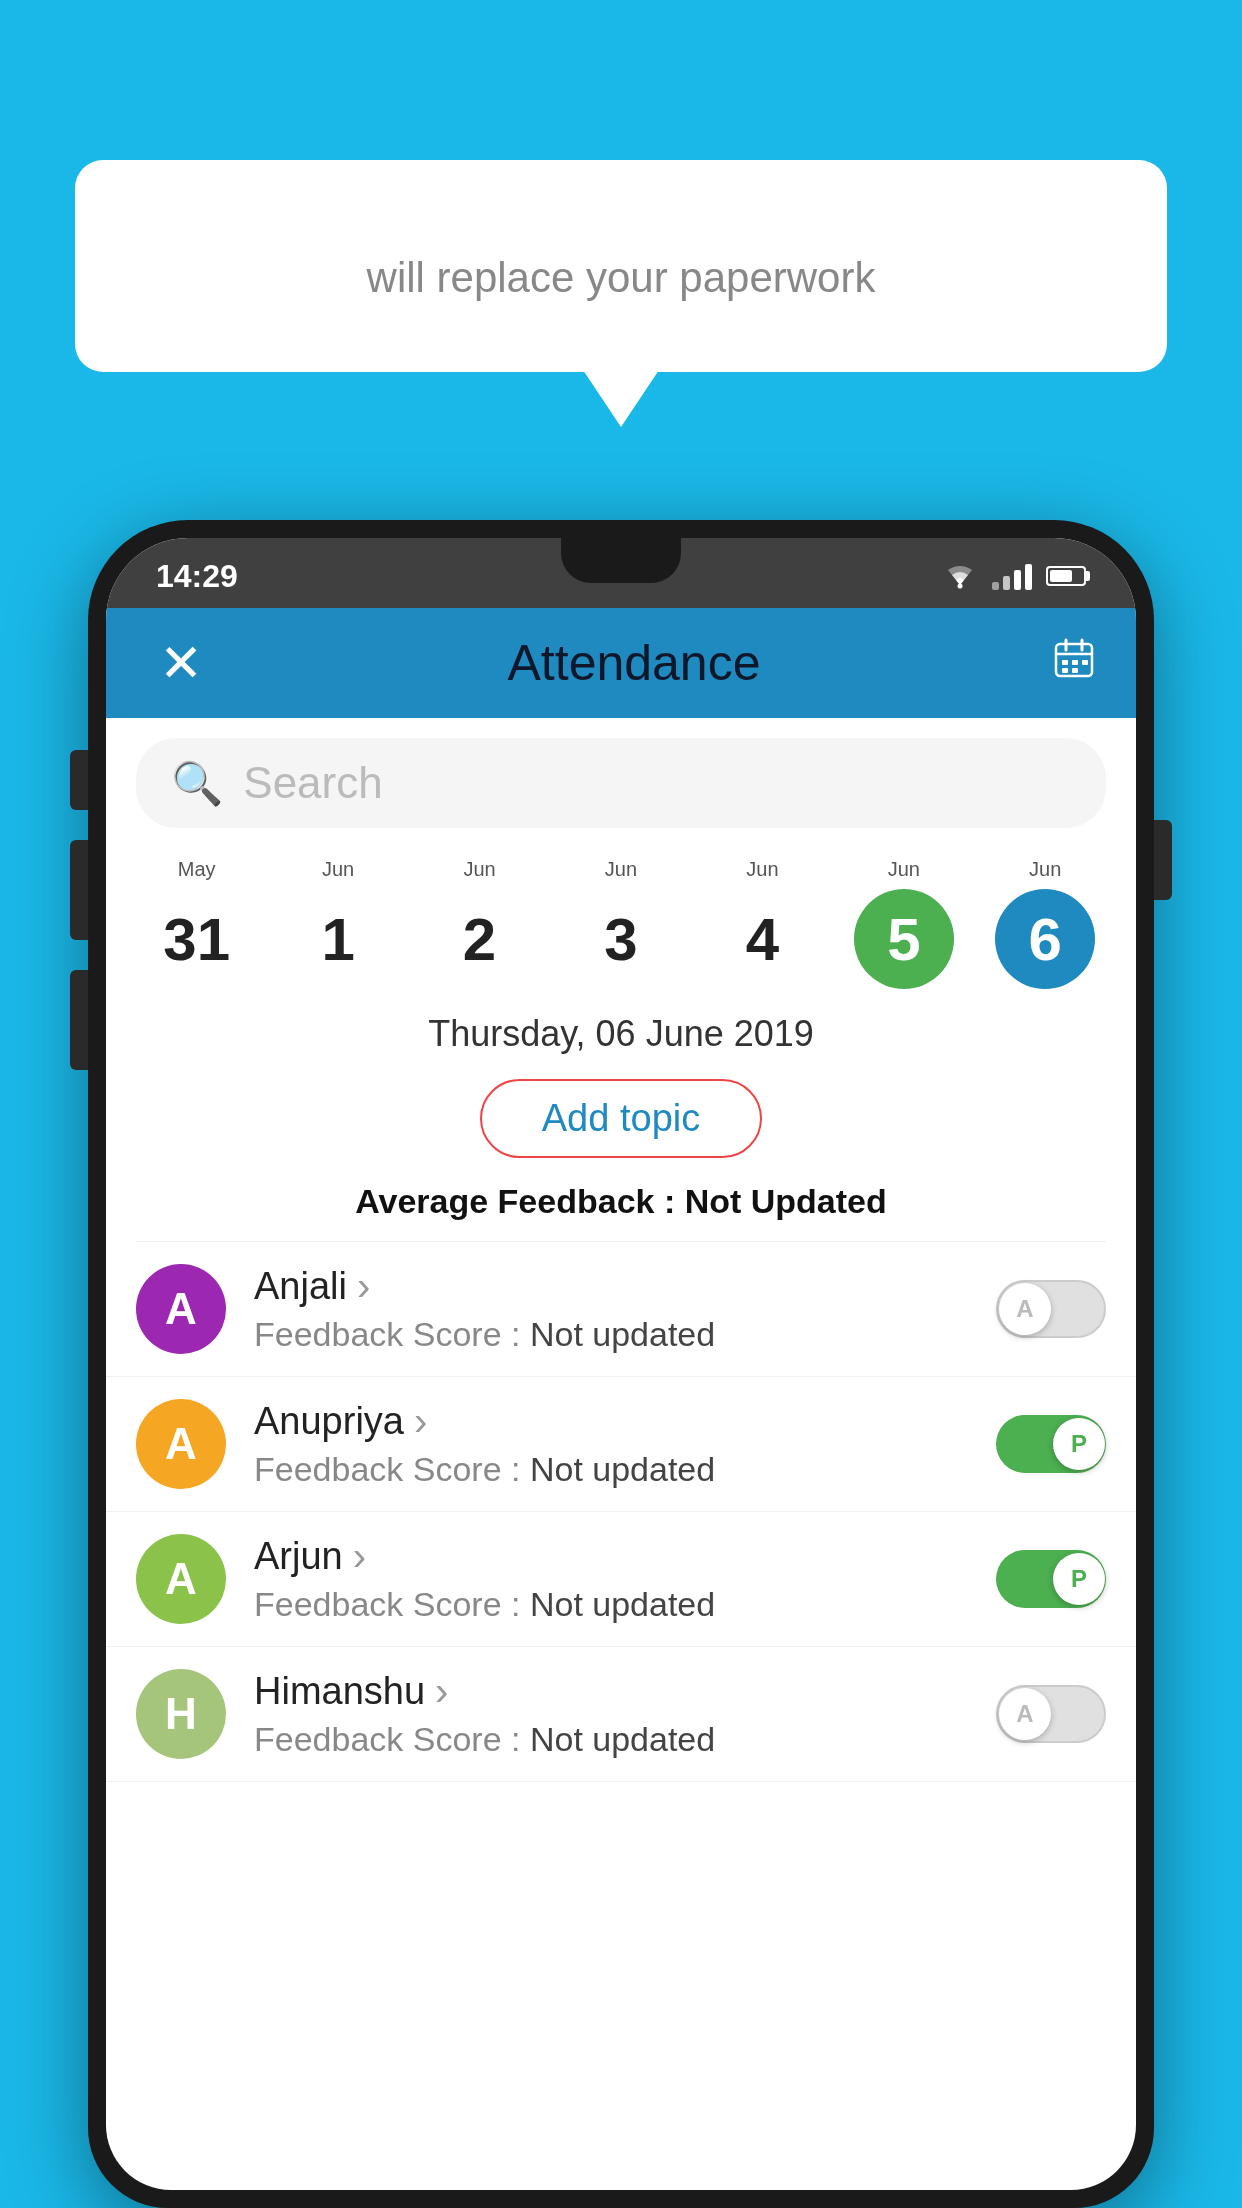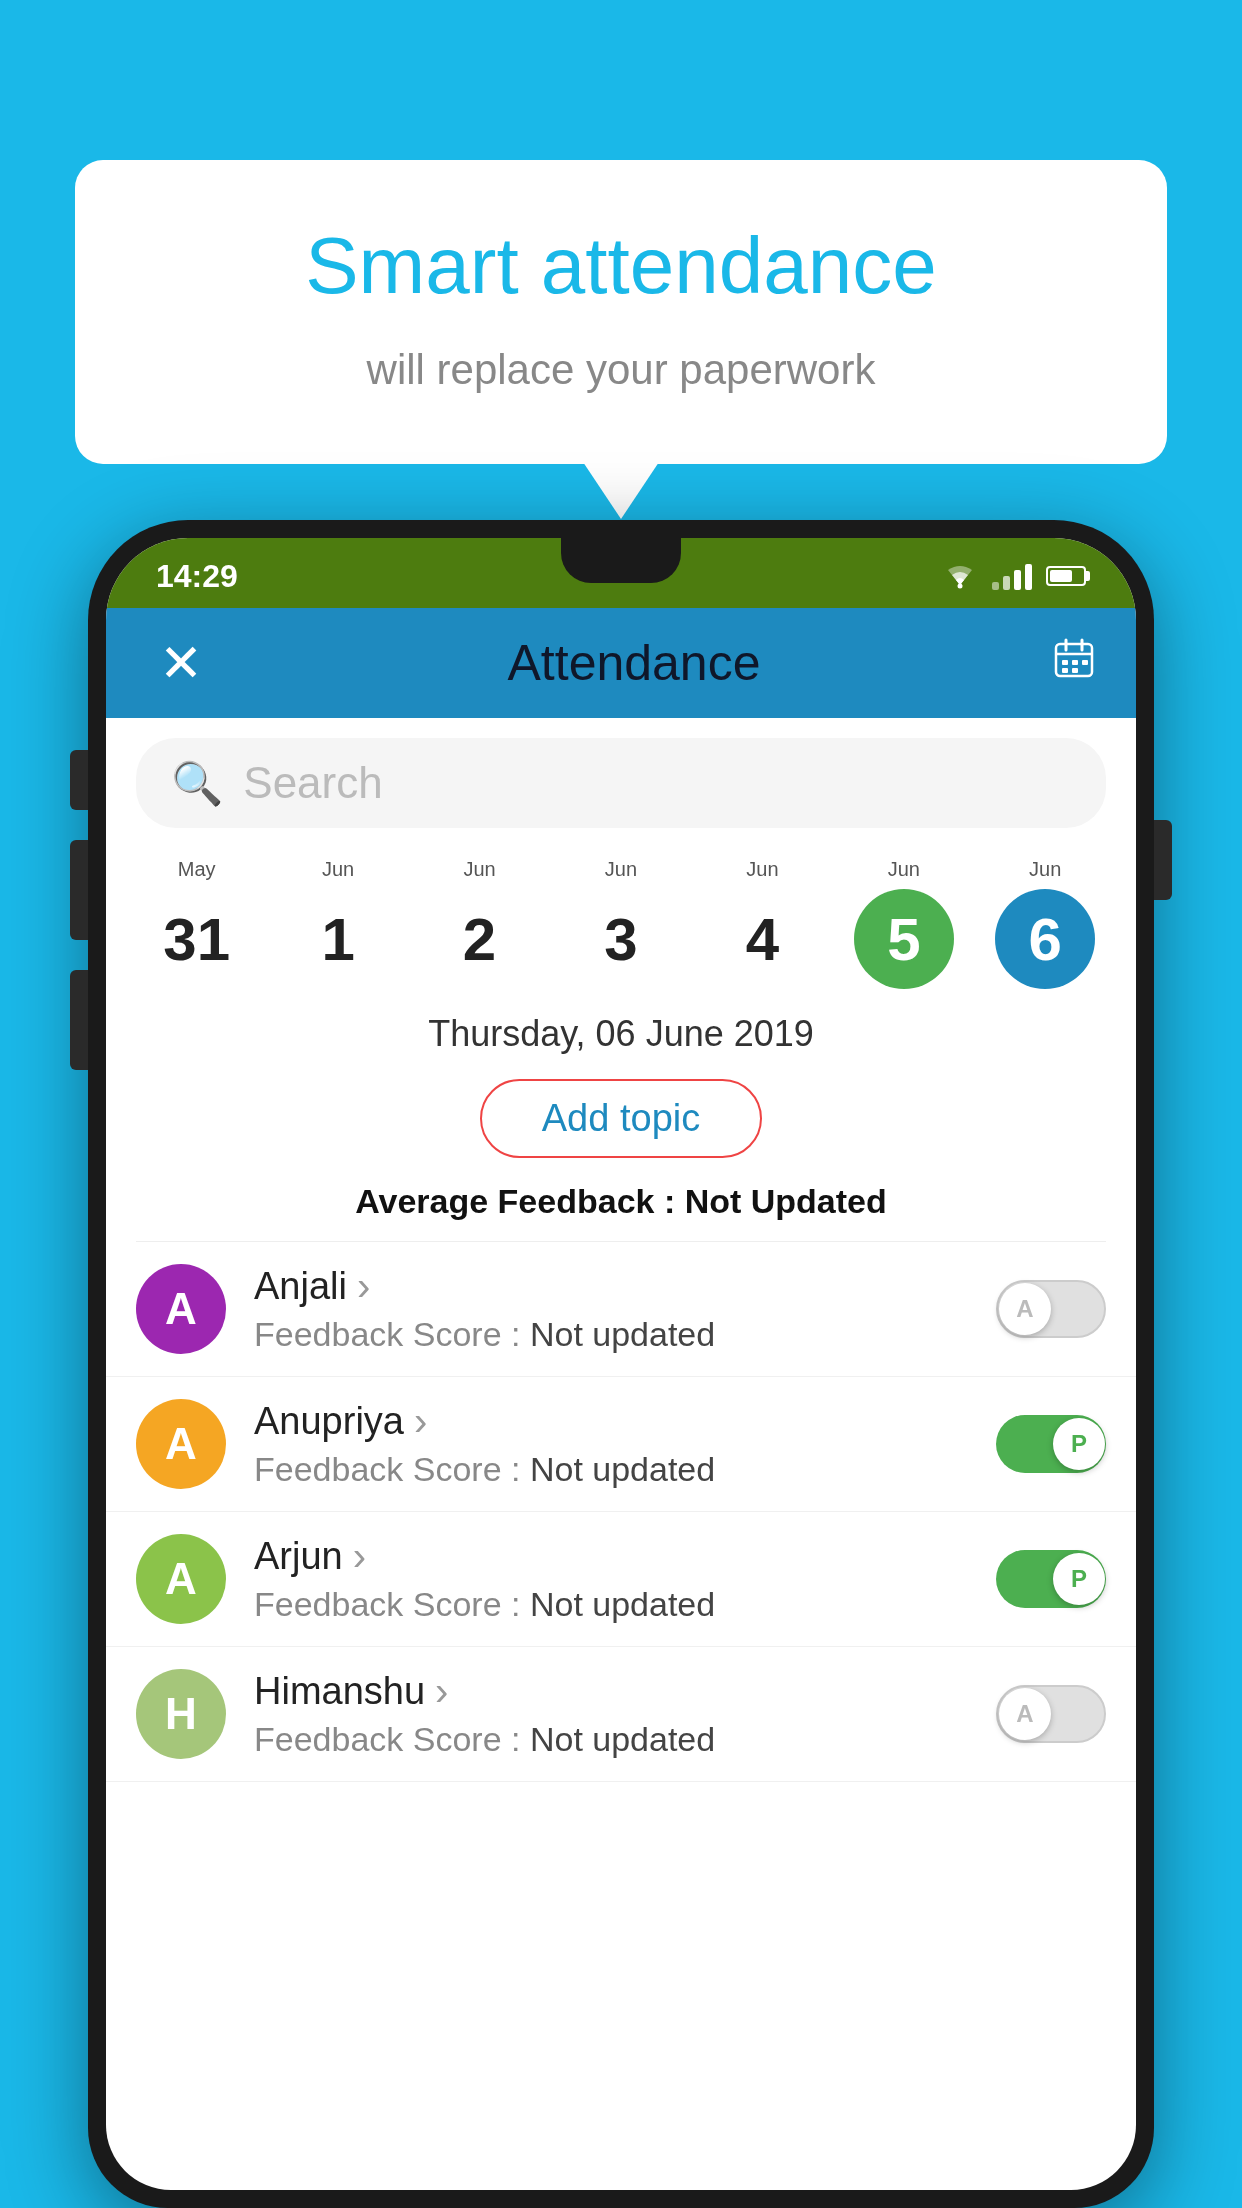--- a/index.html
+++ b/index.html
@@ -85,21 +85,21 @@
       transform: translateX(-50%);
       width: 120px;
       height: 45px;
       background: #1a1a1a;
       border-radius: 0 0 30px 30px;
       z-index: 10;
     }
 
     
     .status-bar {
-      background: #4d7c0f;
+      background: #404040;
       height: 70px;
       display: flex;
       align-items: center;
       justify-content: space-between;
       padding: 0 50px 0 50px;
       position: relative;
       z-index: 5;
     }
 
     .status-time {
@@ -442,21 +442,20 @@
     }
 
     
     .wifi-svg { width: 36px; height: 26px; }
   </style>
 </head>
 <body>
 
 <div class="speech-bubble-wrapper">
   <div class="speech-bubble">
-    <div class="bubble-title">Smart attendance</div>
     <div class="bubble-subtitle">will replace your paperwork</div>
   </div>
 </div>
 
 <div class="phone-frame">
 
   <div class="side-button-right"></div>
   <div class="side-button-left1"></div>
   <div class="side-button-left2"></div>
   <div class="side-button-left3"></div>

